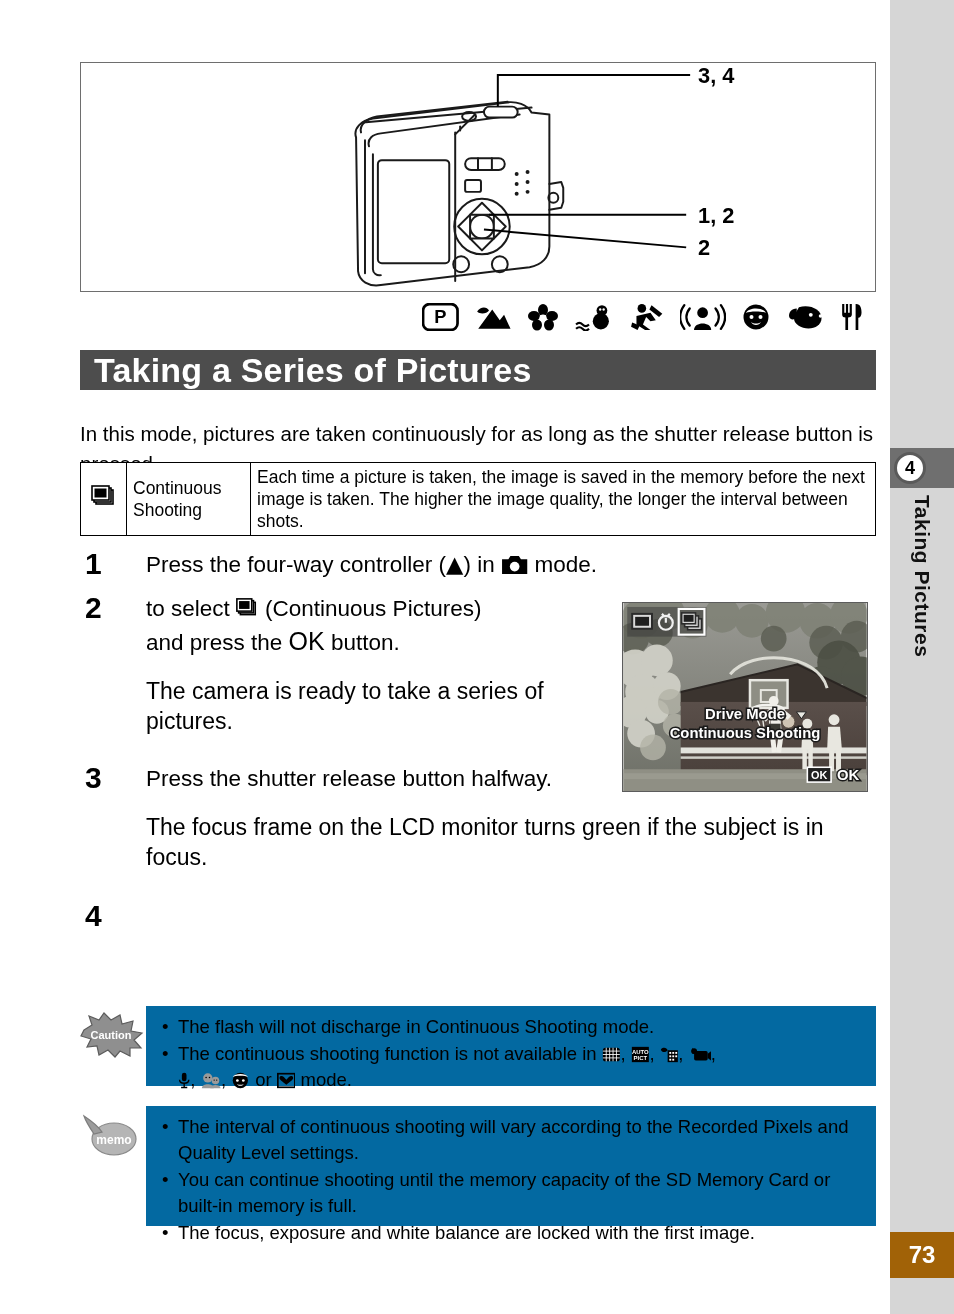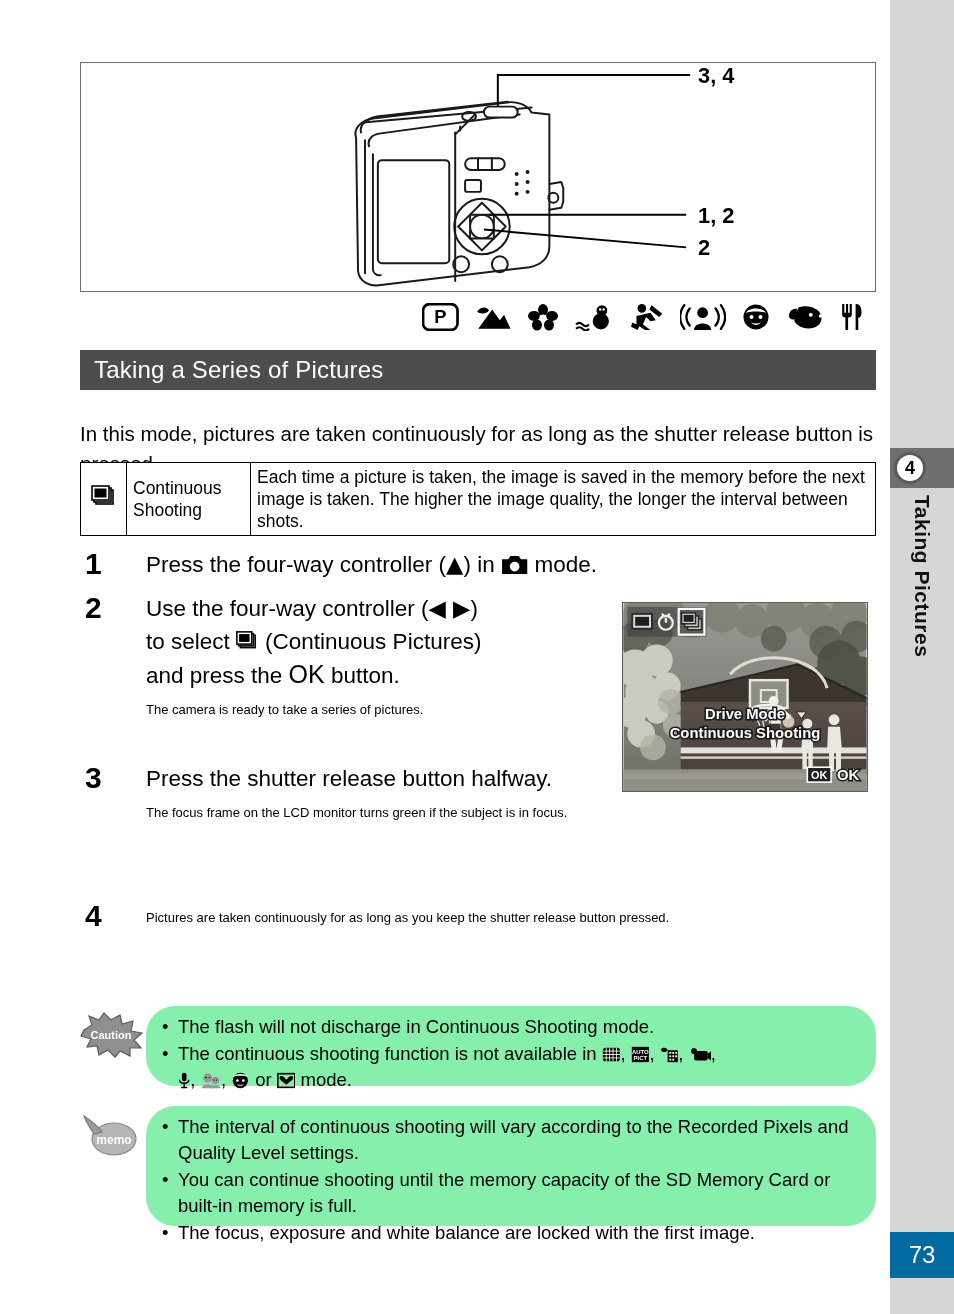--- a/index.html
+++ b/index.html
@@ -49,24 +49,24 @@
     writing-mode: vertical-rl;
     font-size: 21px; font-weight: bold;
     letter-spacing: 0.5px;
     color: #111;
     white-space: nowrap;
   }
   #page-number {
     position: absolute;
     left: 890px; top: 1232px;
     width: 64px; height: 46px;
-    background: #0369a1;
+    background: #a16207;
     color: #fff;
     display: flex; align-items: center; justify-content: center;
-    font-size: 24px; font-weight: normal;
+    font-size: 24px; font-weight: bold;
   }
 
   
   #content {
     position: absolute;
     left: 0; top: 0;
     width: 864px; height: 1314px;
   }
 
   
@@ -95,21 +95,21 @@
   
   #section-bar {
     position: absolute;
     left: 80px; top: 350px;
     width: 796px; height: 40px;
     background: #4d4d4d;
     display: flex; align-items: center;
   }
   #section-bar h1 {
     margin: 0 0 0 14px;
-    font-size: 24px; font-weight: normal;
+    font-size: 34px; font-weight: bold;
     color: #ffffff;
     letter-spacing: 0.2px;
   }
 
   
   #intro {
     position: absolute;
     left: 80px; top: 398px;
     width: 800px;
     font-size: 20.5px;
@@ -148,23 +148,23 @@
     line-height: 32px;
     padding-left: 5px;
   }
   .step-body { flex: 1; }
   .step-head {
     font-size: 22.5px;
     font-weight: normal;
     line-height: 33px;
   }
   .step-text {
-    font-size: 13px;
+    font-size: 23px;
     line-height: 30px;
-    margin-top: 3px;
+    margin-top: 17px;
   }
 
   #step1 { left: 80px; top: 548px; width: 800px; }
   #step2 { left: 80px; top: 592px; width: 530px; }
   #step3 { left: 80px; top: 762px; width: 800px; }
   #step4 { left: 80px; top: 900px; width: 800px; }
 
   
   #lcd {
     position: absolute;
@@ -172,22 +172,21 @@
     width: 246px; height: 190px;
     border: 1.5px solid #5c5c5c;
     overflow: hidden;
     text-align: center;
   }
   #lcd svg { display:block; width:100%; height:100%; }
 
   
   .note-box {
     position: absolute;
-    background: #86efac;
-    border-radius: 29px;
+    background: #0369a1;
   }
   #caution-box { left: 146px; top: 1006px; width: 730px; height: 80px; }
   #memo-box    { left: 146px; top: 1106px; width: 730px; height: 120px; }
   .note-list {
     margin: 0; padding: 8px 10px 8px 14px;
     list-style: none;
     font-size: 18.5px;
     line-height: 26px;
   }
   .note-list li { position: relative; padding-left: 18px; margin-bottom: 1px; }
@@ -404,21 +403,20 @@
             <circle cx="13" cy="12" r="4.6" fill="#fff"></circle>
           </svg><span> mode.</span>
       </div>
     </div>
   </div>
 
   <div class="step" id="step2">
     <div class="step-num">2</div>
     <div class="step-body">
       <div class="step-head">
-        <div><span>Use the four-way controller (</span><span class="arrow">◀ ▶</span><span>)</span></div>
         <div><span>to select </span><svg class="ig-bold" viewBox="0 0 26 24">
               <rect x="5" y="5" width="17" height="14" fill="#fff" stroke="#000" stroke-width="1.8"></rect>
               <rect x="3" y="3" width="17" height="14" fill="#fff" stroke="#000" stroke-width="1.8"></rect>
               <rect x="1" y="1" width="17" height="14" fill="#fff" stroke="#000" stroke-width="1.8"></rect>
               <rect x="3.5" y="3.5" width="12" height="9" fill="#000"></rect>
             </svg><span> (Continuous Pictures)</span></div>
         <div><span>and press the </span><span style="font-size:25px;">OK</span><span> button.</span></div>
       </div>
       <div class="step-text">The camera is ready to take a series of pictures.</div>
     </div>
@@ -569,21 +567,20 @@
     <div class="step-num">3</div>
     <div class="step-body">
       <div class="step-head" style="width:460px;">Press the shutter release button halfway.</div>
       <div class="step-text">The focus frame on the LCD monitor turns green if the subject is in focus.</div>
     </div>
   </div>
 
   <div class="step" id="step4">
     <div class="step-num">4</div>
     <div class="step-body">
-      <div class="step-text">Pictures are taken continuously for as long as you keep the shutter release button pressed.</div>
     </div>
   </div>
 
   <div class="badge" id="caution-badge">
     <svg viewBox="0 0 66 46">
       <path d="M4 18 L12 13 L9 4 L19 8 L24 1 L31 8 L40 3 L42 12 L53 9 L51 19
                L62 21 L54 28 L61 36 L50 36 L50 44 L40 39 L35 45 L28 38 L19 43
                L17 34 L7 35 L11 27 L1 24 Z" fill="#8f8f8f" stroke="#5c5c5c" stroke-width="1.2"></path>
       <text id="caution-badge-text" x="31" y="27" text-anchor="middle" font-family="Liberation Sans, sans-serif" font-size="11" font-weight="bold" fill="#ffffff">Caution</text>
     </svg>

